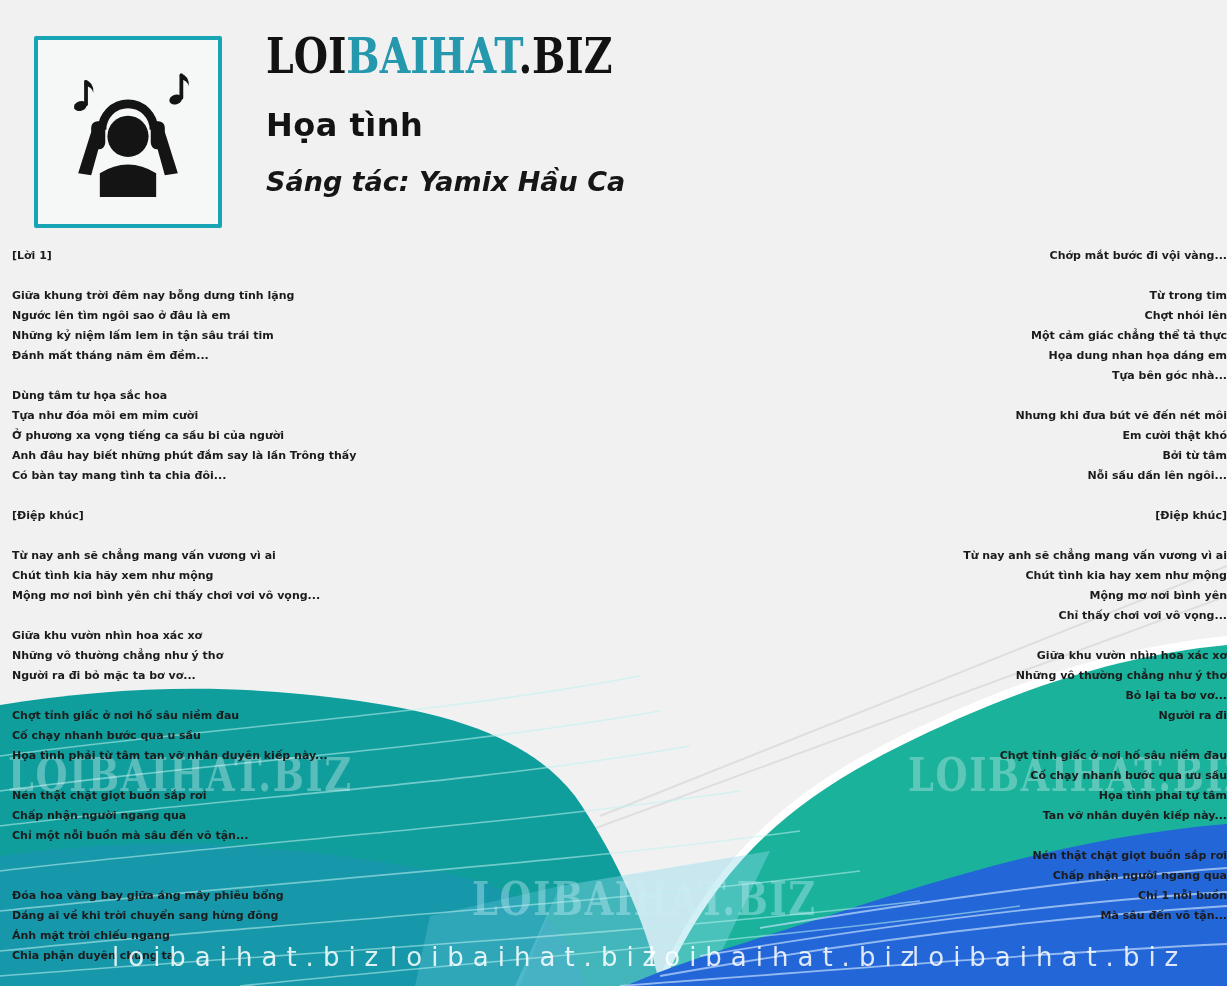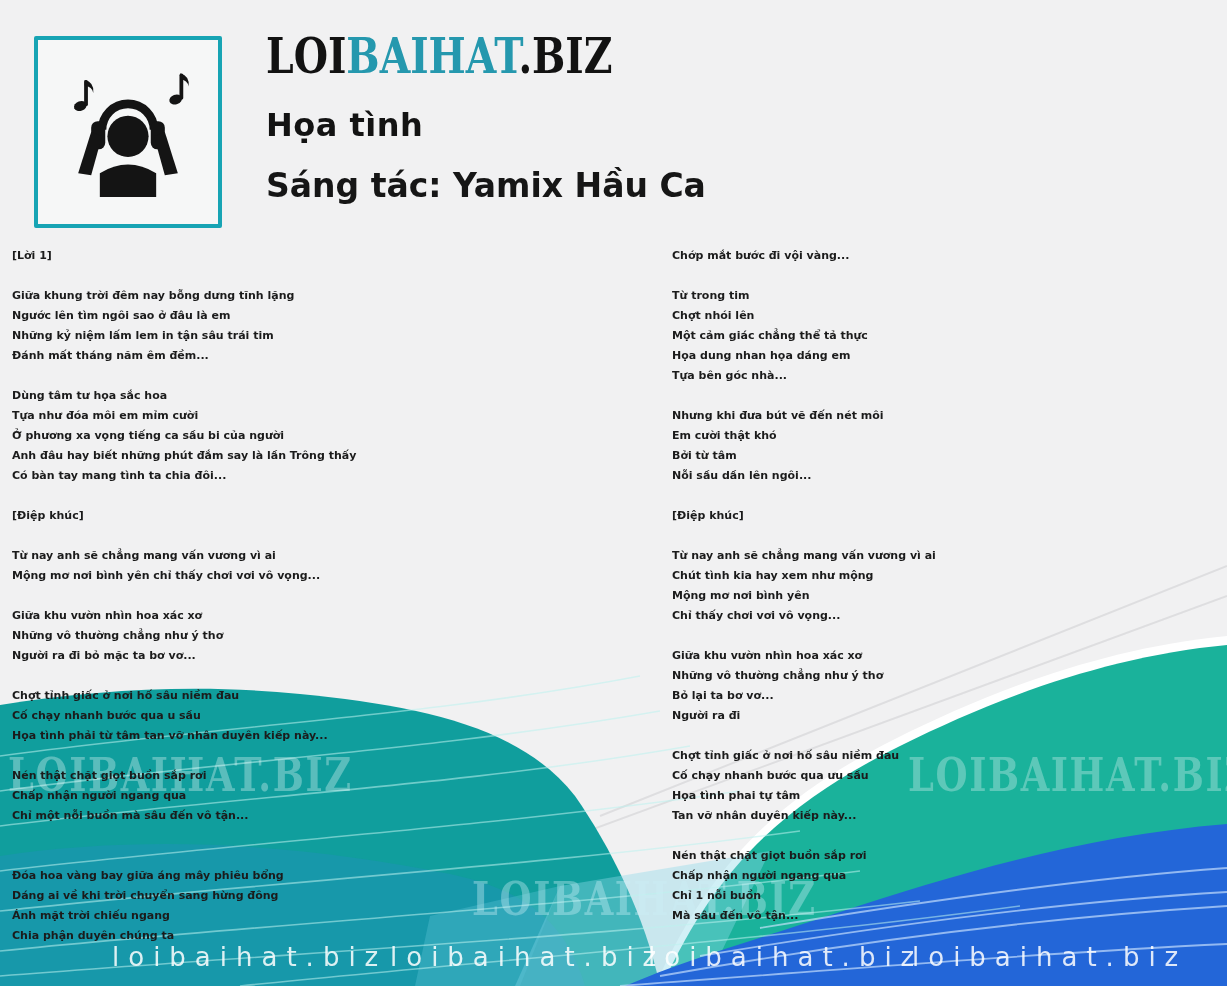--- a/index.html
+++ b/index.html
@@ -27,31 +27,31 @@
     letter-spacing:0px;transform:scaleX(0.82);transform-origin:left center;
     white-space:nowrap;
   }
   .brand .accent{color:#2598ae;}
   .song-title{
     position:absolute;left:266px;top:106px;
     font-size:32px;font-weight:700;color:#131313;letter-spacing:0.5px;text-align:center;
   }
   .composer{
     position:absolute;left:266px;top:166px;
-    font-size:33px;font-weight:700;color:#161616;
+    font-size:27px;font-weight:700;font-style:italic;color:#161616;
   }
 
   
   .col{
     position:absolute;top:246px;
     font-size:11px;font-weight:700;color:#1b1b1b;
     line-height:20px;white-space:nowrap;
   }
   .col-left{left:12px;width:600px;}
-  .col-right{left:672px;width:555px;}
+  .col-right{left:672px;width:555px;text-align:right;}
   .col .line{height:20px;}
 
   
   .wm-large{
     position:absolute;
     font-family:"DejaVu Serif","Liberation Serif",serif;
     font-weight:900;font-size:46px;letter-spacing:2px;white-space:nowrap;
     transform:scaleX(0.80);transform-origin:left center;
   }
   .wm-left  {left:8px;  top:748px;color:rgba(235,250,248,0.34);}
@@ -152,20 +152,21 @@
       <div class="line">&nbsp;</div>
       <div class="line">Dùng tâm tư họa sắc hoa</div>
       <div class="line">Tựa như đóa môi em mỉm cười</div>
       <div class="line">Ở phương xa vọng tiếng ca sầu bi của người</div>
       <div class="line">Anh đâu hay biết những phút đắm say là lần Trông thấy</div>
       <div class="line">Có bàn tay mang tình ta chia đôi...</div>
       <div class="line">&nbsp;</div>
       <div class="line">[Điệp khúc]</div>
       <div class="line">&nbsp;</div>
       <div class="line">Từ nay anh sẽ chẳng mang vấn vương vì ai</div>
+      <div class="line">Chút tình kia hãy xem như mộng</div>
       <div class="line">Mộng mơ nơi bình yên chỉ thấy chơi vơi vô vọng...</div>
       <div class="line">&nbsp;</div>
       <div class="line">Giữa khu vườn nhìn hoa xác xơ</div>
       <div class="line">Những vô thường chẳng như ý thơ</div>
       <div class="line">Người ra đi bỏ mặc ta bơ vơ...</div>
       <div class="line">&nbsp;</div>
       <div class="line">Chợt tỉnh giấc ở nơi hố sâu niềm đau</div>
       <div class="line">Cố chạy nhanh bước qua u sầu</div>
       <div class="line">Họa tình phải từ tâm tan vỡ nhân duyên kiếp này...</div>
       <div class="line">&nbsp;</div>

